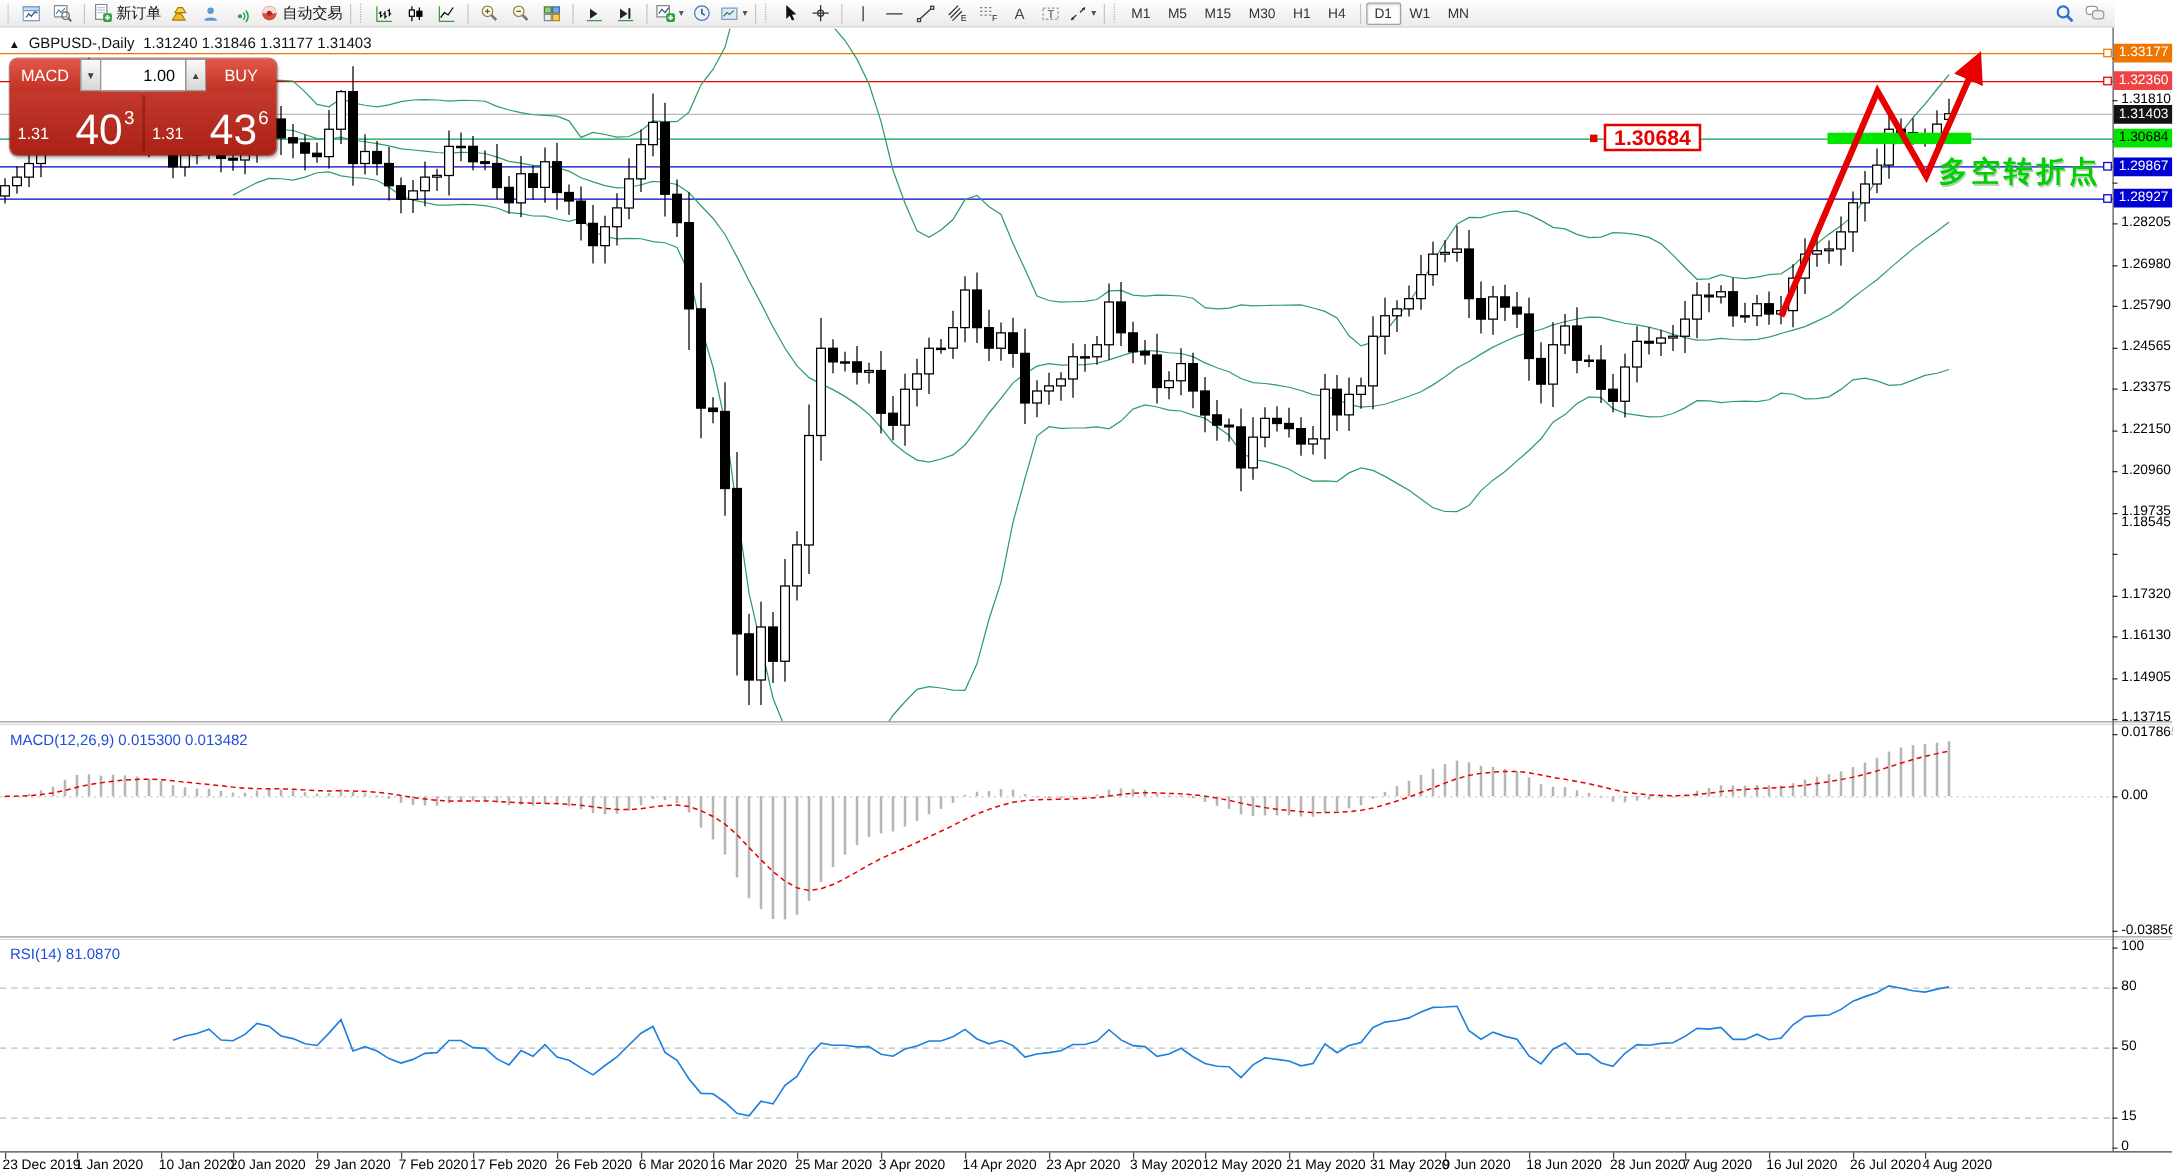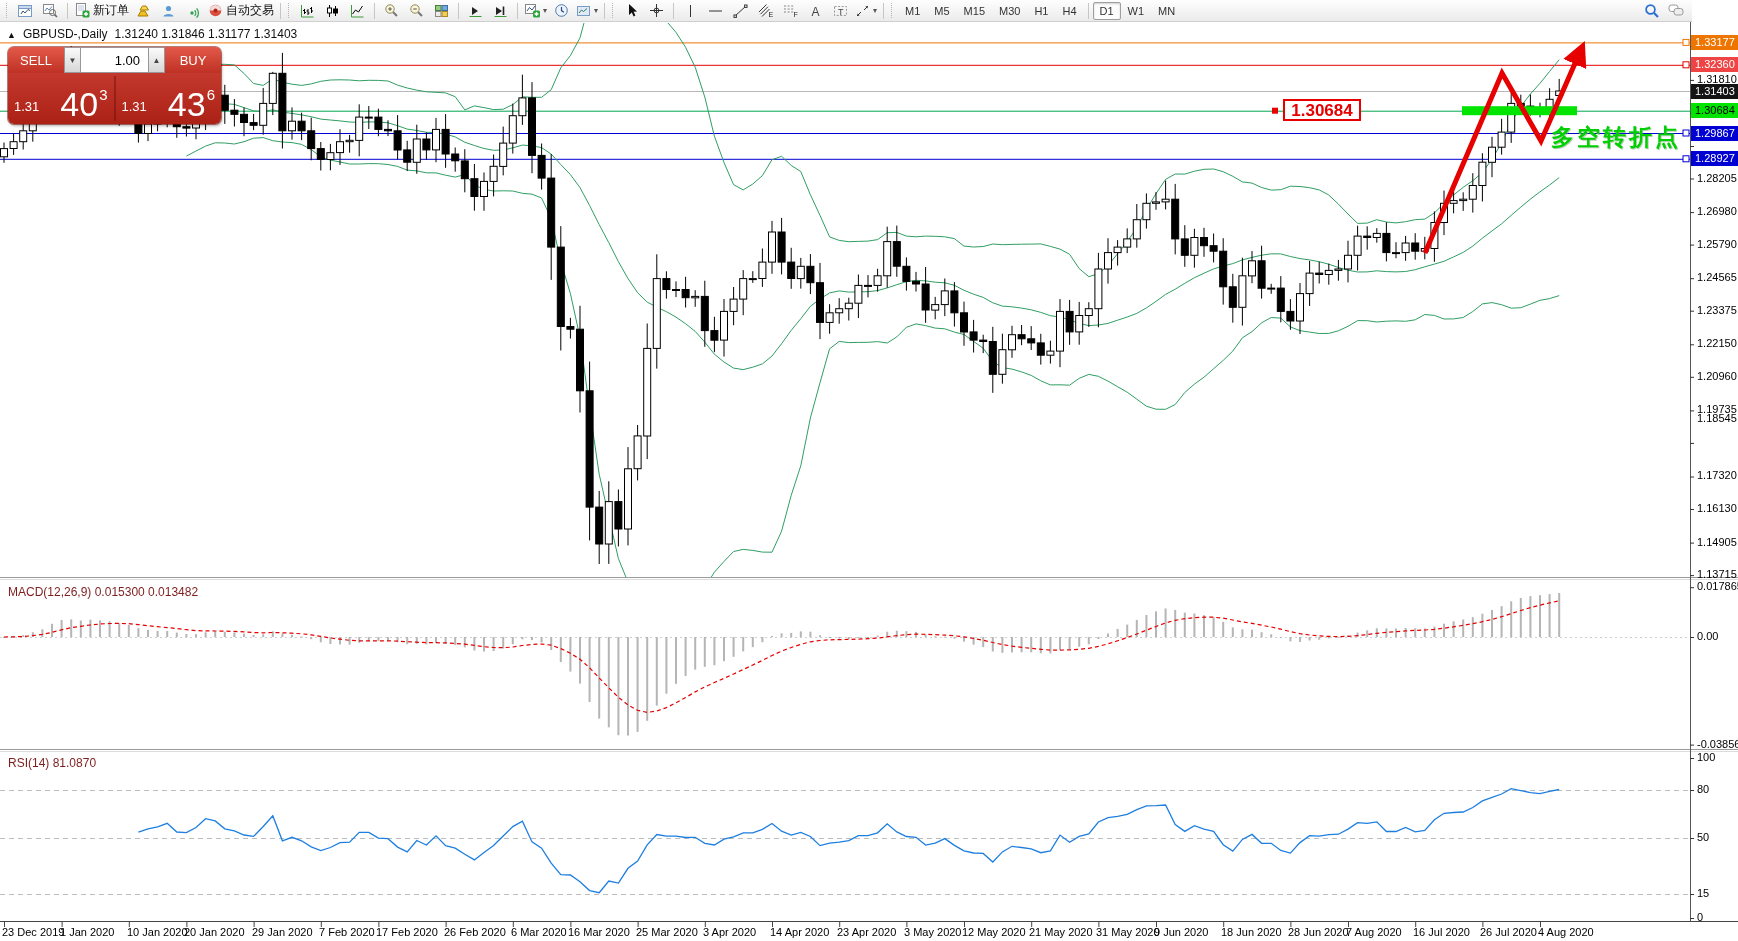--- a/index.html
+++ b/index.html
@@ -27,21 +27,21 @@
   .btn-sell,.btn-buy{flex:0 0 56px;color:#fff;font-size:13px;display:flex;align-items:center;justify-content:center;background:linear-gradient(#e25949,#bf3124);border:0;font-family:inherit;}
   .spin-btn{flex:0 0 17px;background:linear-gradient(#fbfbfb,#d6d6d6);border:1px solid #97979a;font-size:8px;color:#444;display:flex;align-items:center;justify-content:center;padding:0;}
   .vol-input{flex:1;min-width:0;border:1px solid #97979a;border-left:0;border-right:0;background:#fff;font-size:13px;text-align:right;padding:0 8px 0 0;font-family:inherit;color:#000;}
   .tp-prices{display:flex;height:51px;}
   .tp-cell{flex:1;display:flex;align-items:flex-end;justify-content:center;color:#fff;padding-bottom:5px;}
   .tp-cell .sm{font-size:13px;margin:0 1px 5px 0;}
   .tp-cell .lg{font-size:34px;line-height:30px;margin-left:20px;}
   .tp-cell .sup{font-size:15px;margin:0 0 16px 1px;}
   .tp-div{width:2px;background:rgba(80,8,4,.35);margin:3px 0;}
   
-  .ind-label{position:absolute;font-size:12px;color:#7f1d1d;white-space:nowrap;}
+  .ind-label{position:absolute;font-size:12px;color:#1d4ed8;white-space:nowrap;}
   .axis-tick{position:absolute;left:1697px;font-size:11px;color:#000;white-space:nowrap;}
   .axis-tag{position:absolute;left:1691px;width:47px;height:15px;font-size:11px;line-height:15px;padding-left:4px;white-space:nowrap;box-sizing:border-box;}
   .time-label{position:absolute;top:926px;font-size:11px;color:#000;white-space:nowrap;}
   .price-flag{position:absolute;left:1283px;top:99px;width:78px;height:22px;border:2px solid #e60000;color:#e60000;background:#fff;font-size:17px;font-weight:bold;text-align:center;line-height:19px;box-sizing:border-box;}
   .cn-note{position:absolute;left:1551px;top:122px;font-size:23px;font-weight:bold;color:#00cf00;letter-spacing:3px;text-shadow:1px 1px 0 rgba(125,165,125,.55);white-space:nowrap;}
 </style>
 </head>
 <body>
 
 <div class="stage">
@@ -866,21 +866,21 @@
 
   <div class="overlay">
     <div class="chart-title">
       <span class="tri">▲</span>
       <span>GBPUSD-,Daily</span>
       <span>1.31240 1.31846 1.31177 1.31403</span>
     </div>
 
     <div class="trade-panel">
       <div class="tp-row1">
-        <button class="btn-sell">SELL</button>
+        <button class="btn-sell">MACD</button>
         <button class="spin-btn">
             <span>▼</span>
           </button>
         <input class="vol-input" value="1.00" style="">
         <button class="spin-btn">
             <span>▲</span>
           </button>
         <button class="btn-buy">BUY</button>
       </div>
       <div class="tp-prices">

